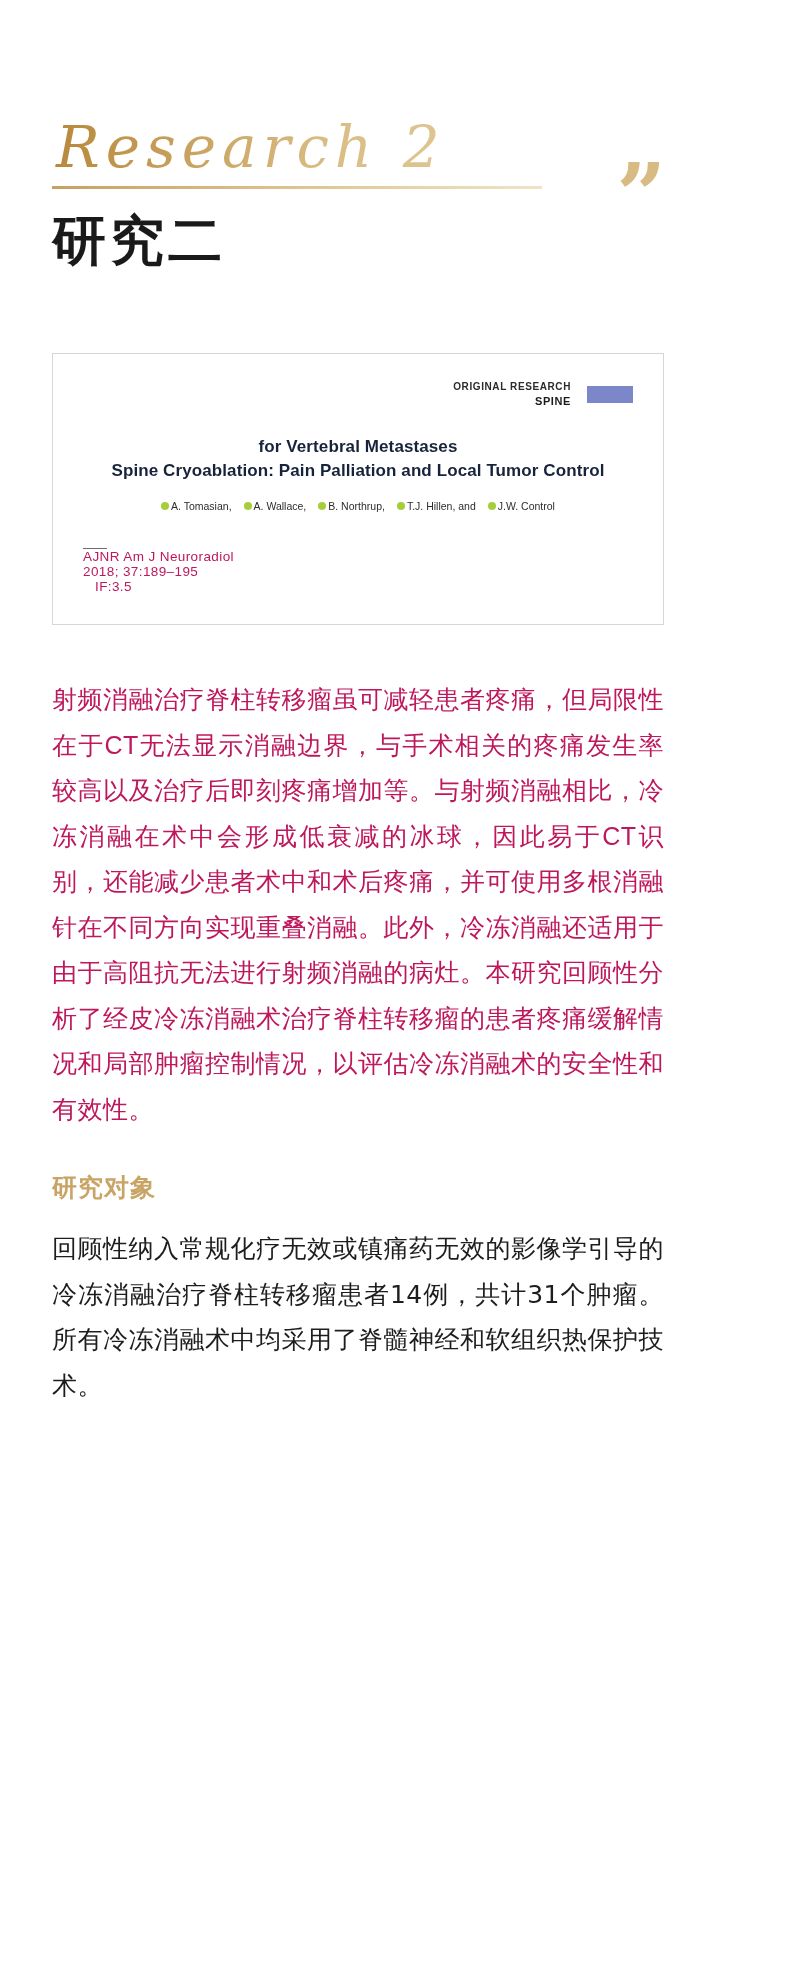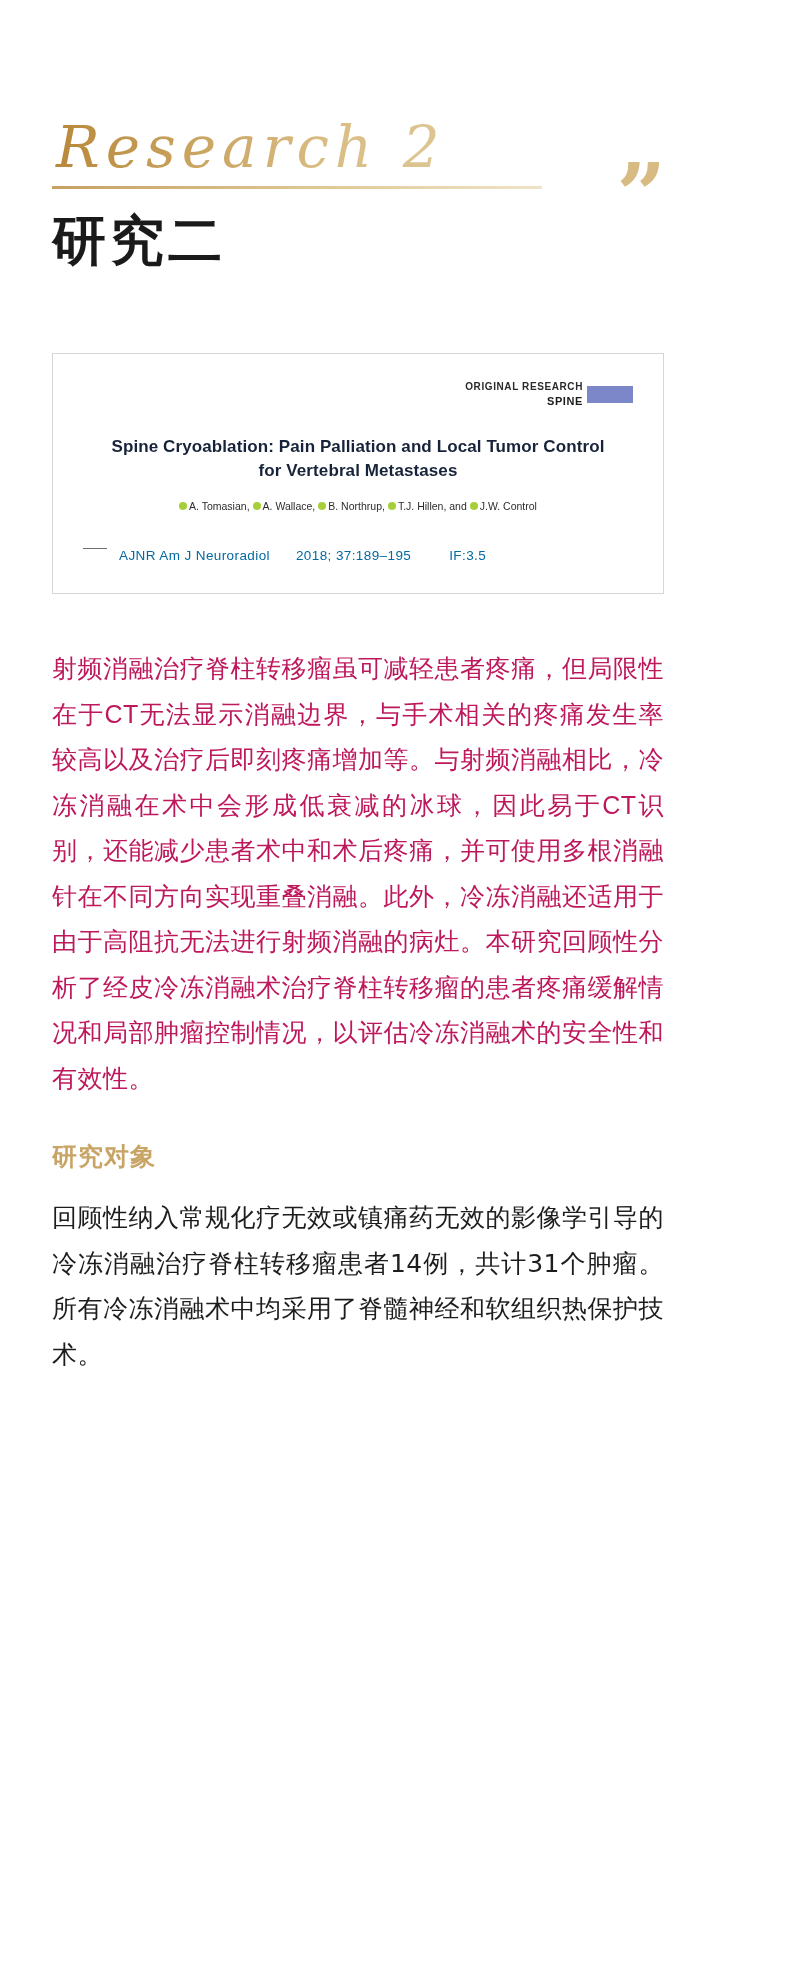--- a/index.html
+++ b/index.html
@@ -77,21 +77,21 @@
     margin-top: 82px;
     border: 1px solid #d6d6d6;
     background: #ffffff;
     padding: 26px 30px 30px 30px;
     box-sizing: border-box;
   }
   .journal-row {
     display: flex;
     align-items: center;
     justify-content: flex-end;
-    gap: 4px;
+    gap: 16px;
     margin-bottom: 26px;
   }
   .journal-text {
     text-align: right;
     line-height: 1.35;
   }
   .journal-kicker {
     font-size: 10px;
     letter-spacing: 0.6px;
     color: #2b2b2b;
@@ -120,42 +120,43 @@
   }
   .authors {
     margin-top: 16px;
     text-align: center;
     font-size: 10.5px;
     color: #2d2d2d;
     display: flex;
     flex-wrap: wrap;
     justify-content: center;
     align-items: center;
-    gap: 3px;
+    gap: 12px;
   }
   .author {
     display: inline-flex;
     align-items: center;
     gap: 2px;
     white-space: nowrap;
   }
   .orcid {
     width: 8px;
     height: 8px;
     border-radius: 50%;
     background: #a6ce39;
     display: inline-block;
     flex: 0 0 auto;
   }
   .citation {
     margin-top: 36px;
     display: flex;
     font-size: 13.5px;
-    color: #0369a1;
+    color: #be185d;
     letter-spacing: 0.4px;
+    flex-direction: column;
   }
   .cite-dash {
     display: inline-block;
     width: 24px;
     height: 1px;
     background: #6d6d6d;
     margin-right: 12px;
   }
   .cite-seg { margin-right: 26px; }
   .cite-seg:last-child { margin-right: 0; margin-left: 12px; }
@@ -206,22 +207,22 @@
   <div class="paper-card">
     <div class="journal-row">
       <div class="journal-text">
         <div class="journal-kicker">ORIGINAL RESEARCH</div>
         <div class="journal-name">SPINE</div>
       </div>
       <span class="journal-swatch"></span>
     </div>
 
     <div class="paper-title">
+      <div>for Vertebral Metastases</div>
       <div>Spine Cryoablation: Pain Palliation and Local Tumor Control</div>
-      <div>for Vertebral Metastases</div>
     </div>
 
     <div class="authors">
       <span class="author">
         <span class="orcid"></span>
         <span>A. Tomasian,</span>
       </span>
       <span class="author">
         <span class="orcid"></span>
         <span>A. Wallace,</span>

